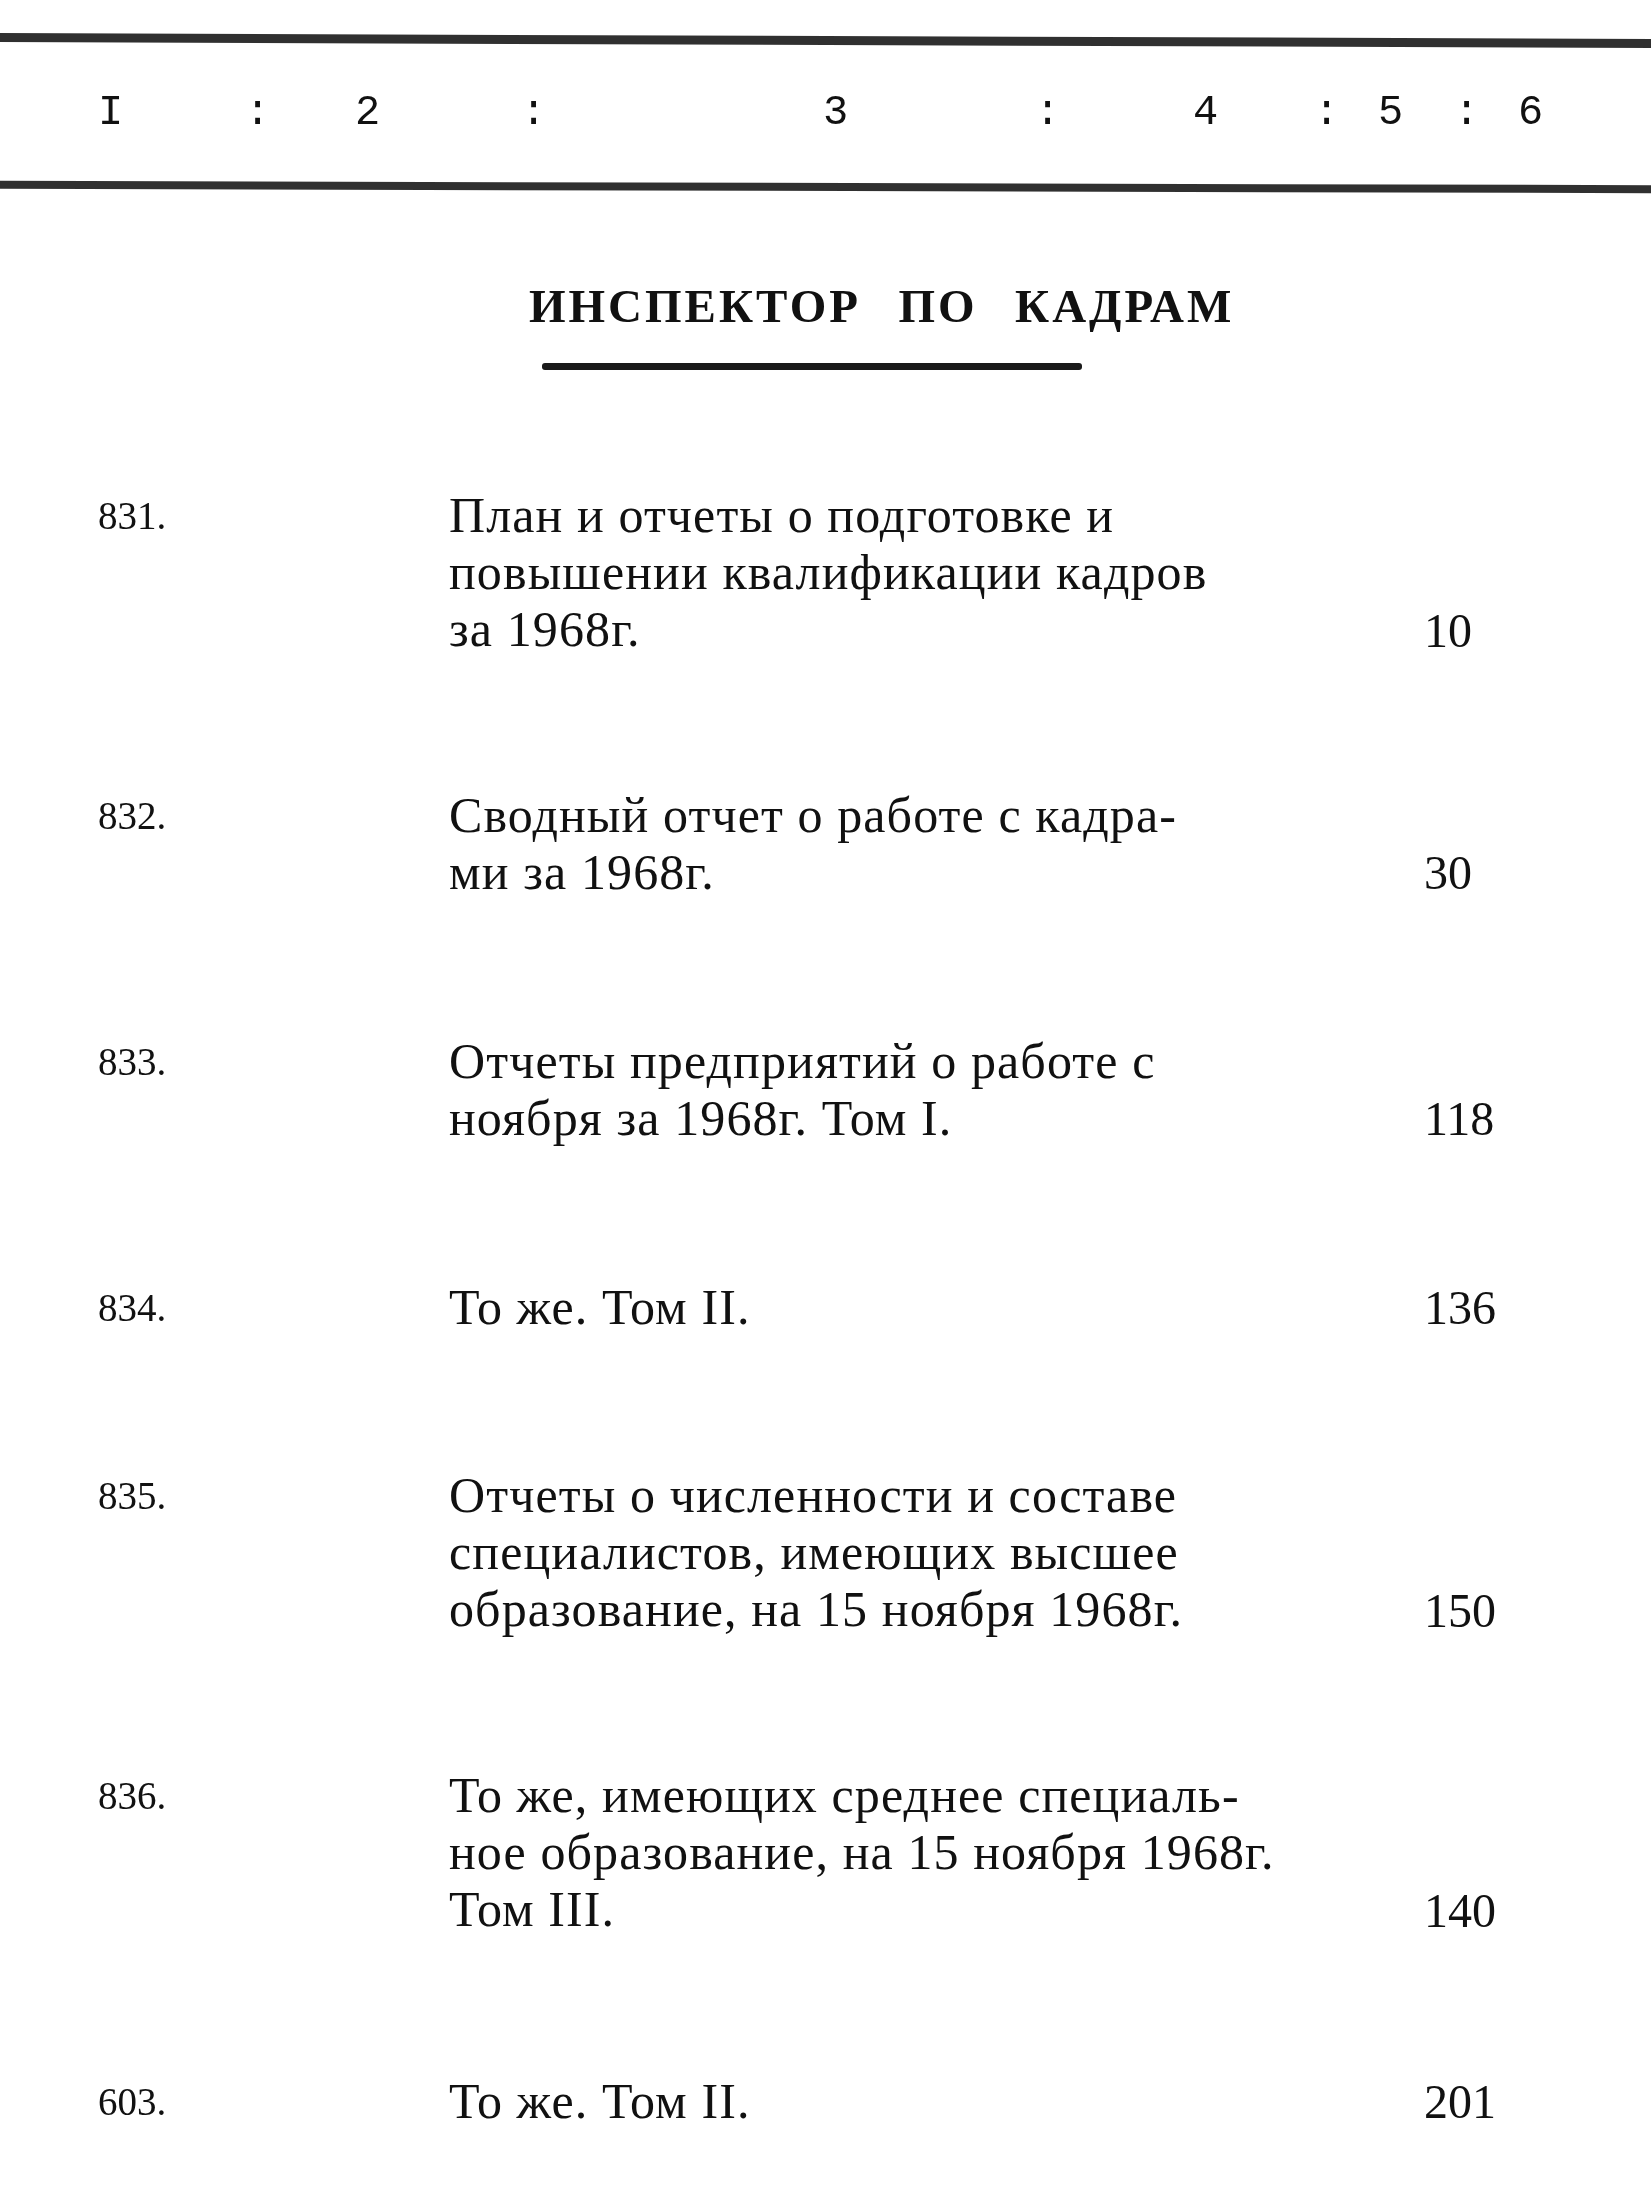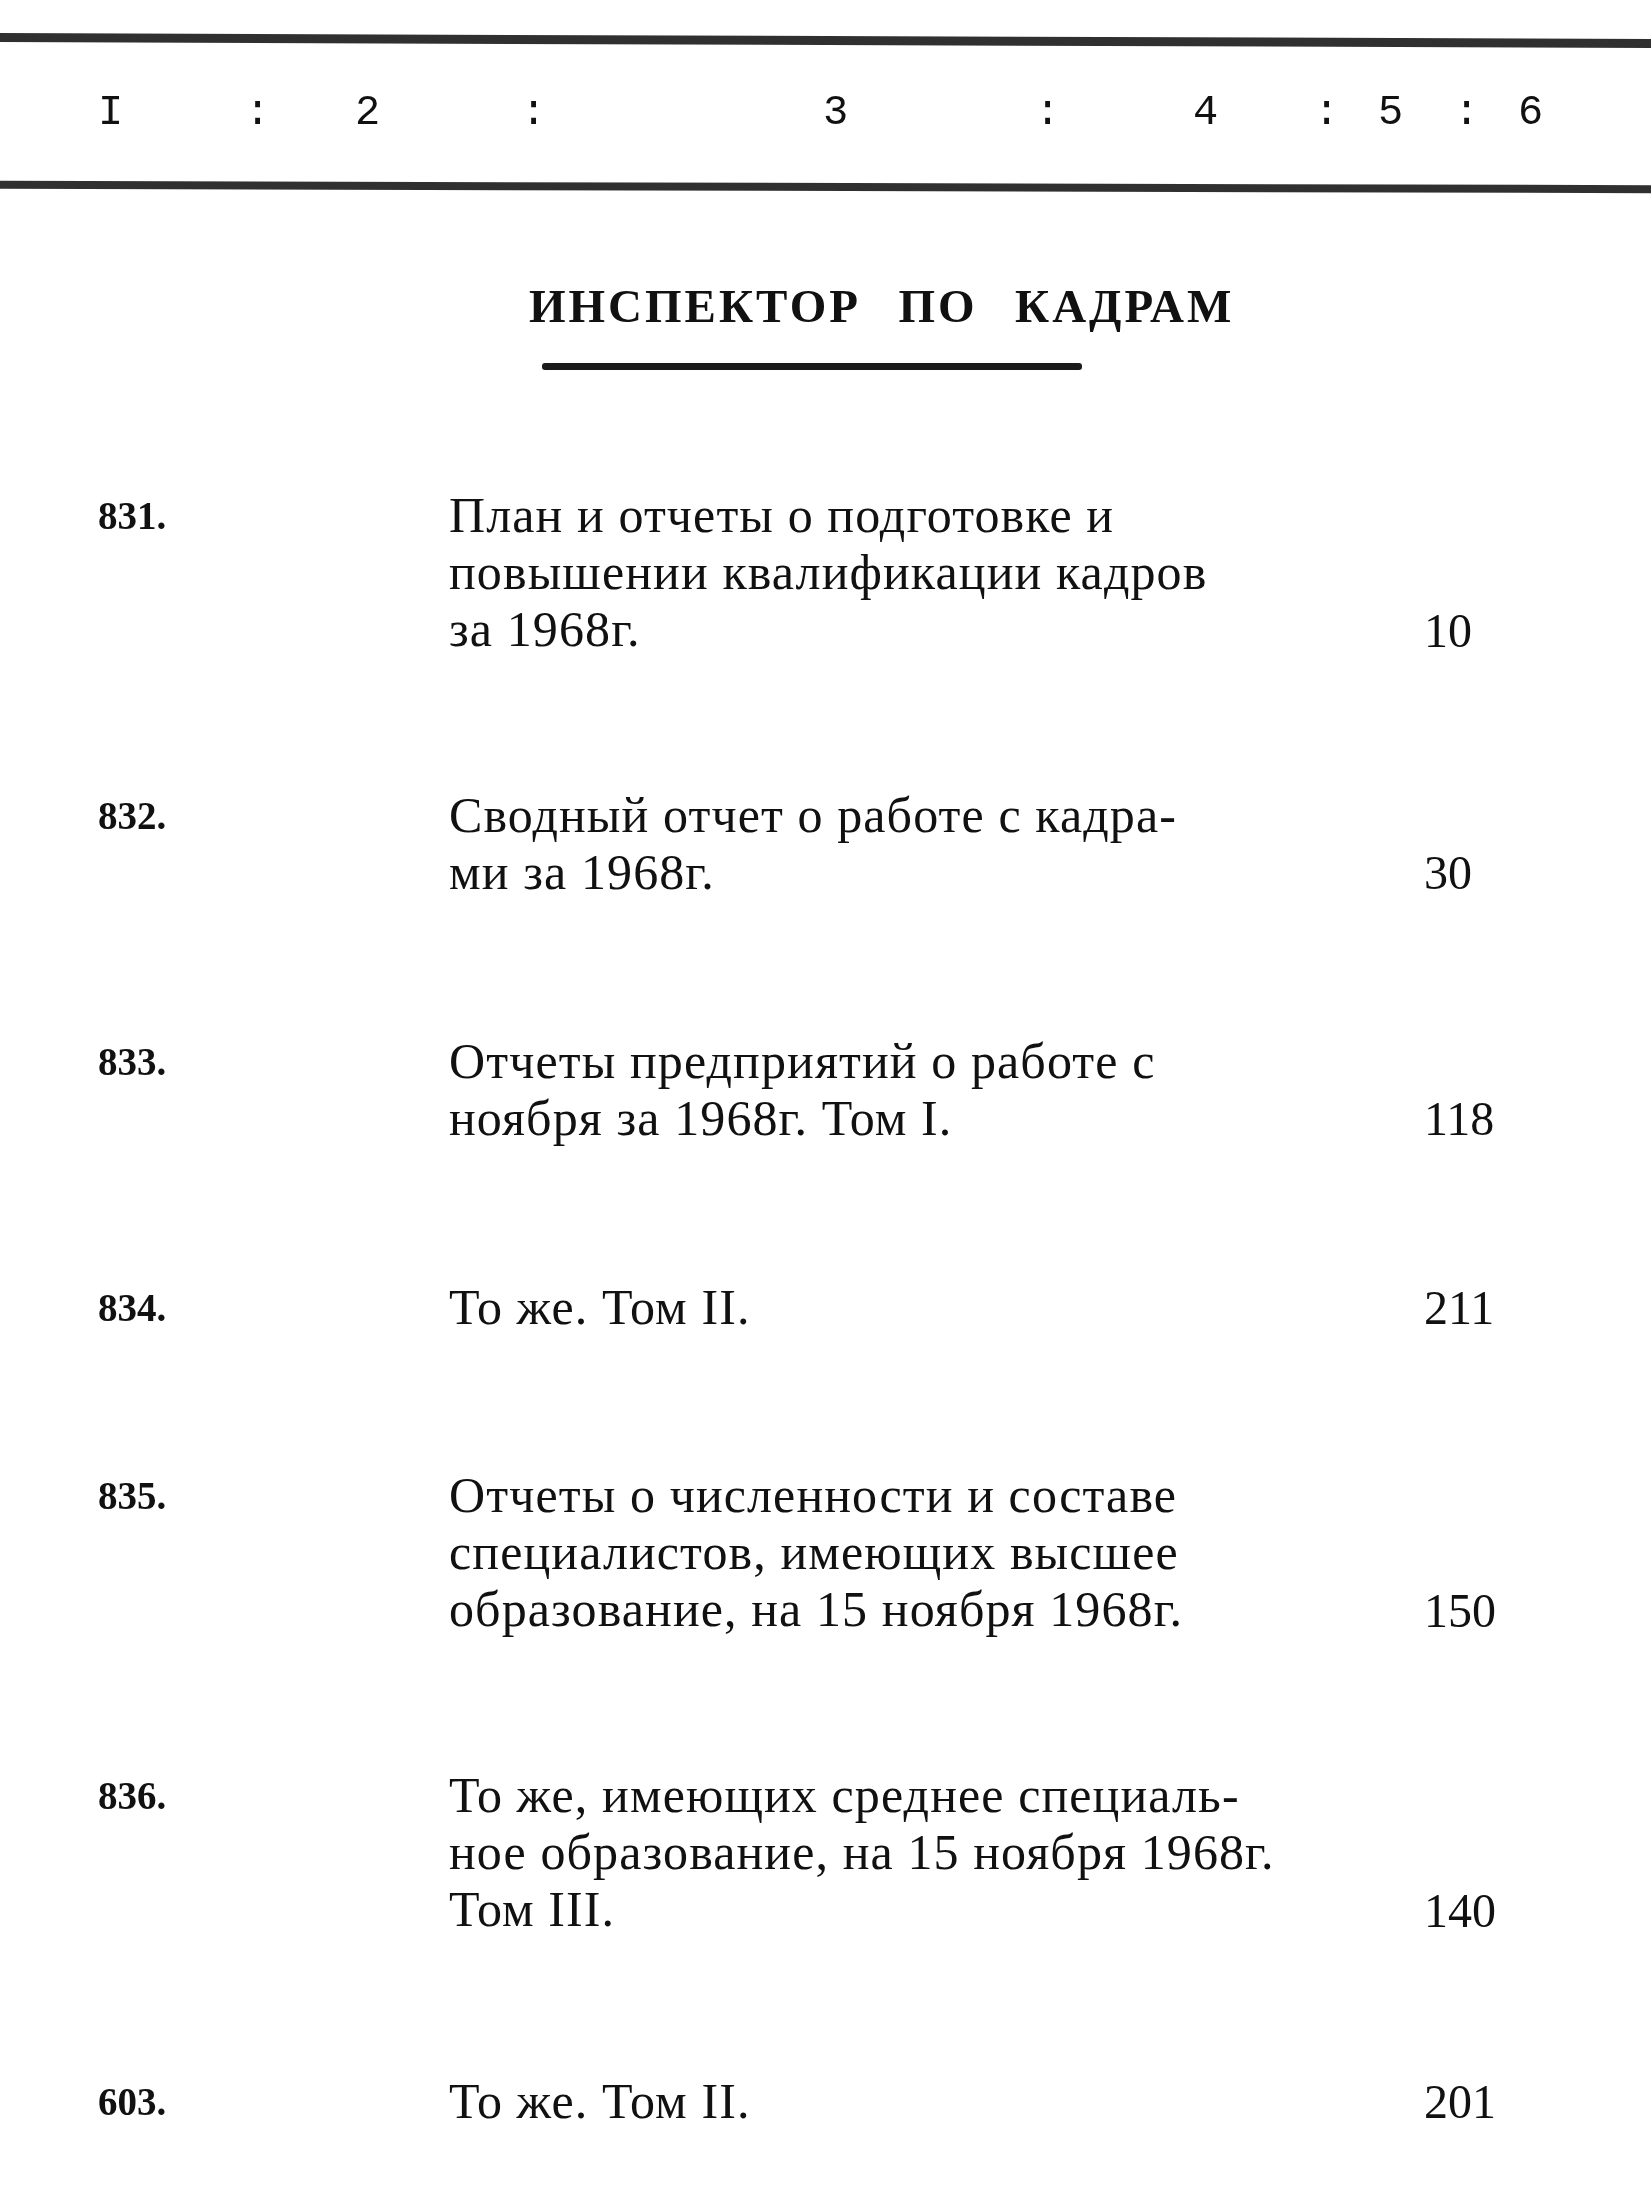--- a/index.html
+++ b/index.html
@@ -55,21 +55,21 @@
       position: absolute;
       left: 0;
       width: 1652px;
     }
     .entry-num {
       position: absolute;
       left: 98px;
       top: 0;
       font-size: 39px;
       line-height: 57px;
-      font-weight: bold;
+      font-weight: normal;
       font-family: "Liberation Serif", "DejaVu Serif", serif;
     }
     .entry-text {
       position: absolute;
       left: 449px;
       top: 0;
       width: 906px;
       font-size: 50px;
       line-height: 57px;
       white-space: pre-line;
@@ -127,21 +127,21 @@
   <div class="entry" style="top:1033px">
     <span class="entry-num">833.</span>
     <span class="entry-text">Отчеты предприятий о работе с
 ноября за 1968г. Том I.</span>
     <span class="entry-sheets" style="top:57px">118</span>
   </div>
 
   <div class="entry" style="top:1279px">
     <span class="entry-num">834.</span>
     <span class="entry-text">То же. Том II.</span>
-    <span class="entry-sheets" style="top:0px">211</span>
+    <span class="entry-sheets" style="top:0px">136</span>
   </div>
 
   <div class="entry" style="top:1467px">
     <span class="entry-num">835.</span>
     <span class="entry-text">Отчеты о численности и составе
 специалистов, имеющих высшее
 образование, на 15 ноября 1968г.</span>
     <span class="entry-sheets" style="top:115px">150</span>
   </div>
 

